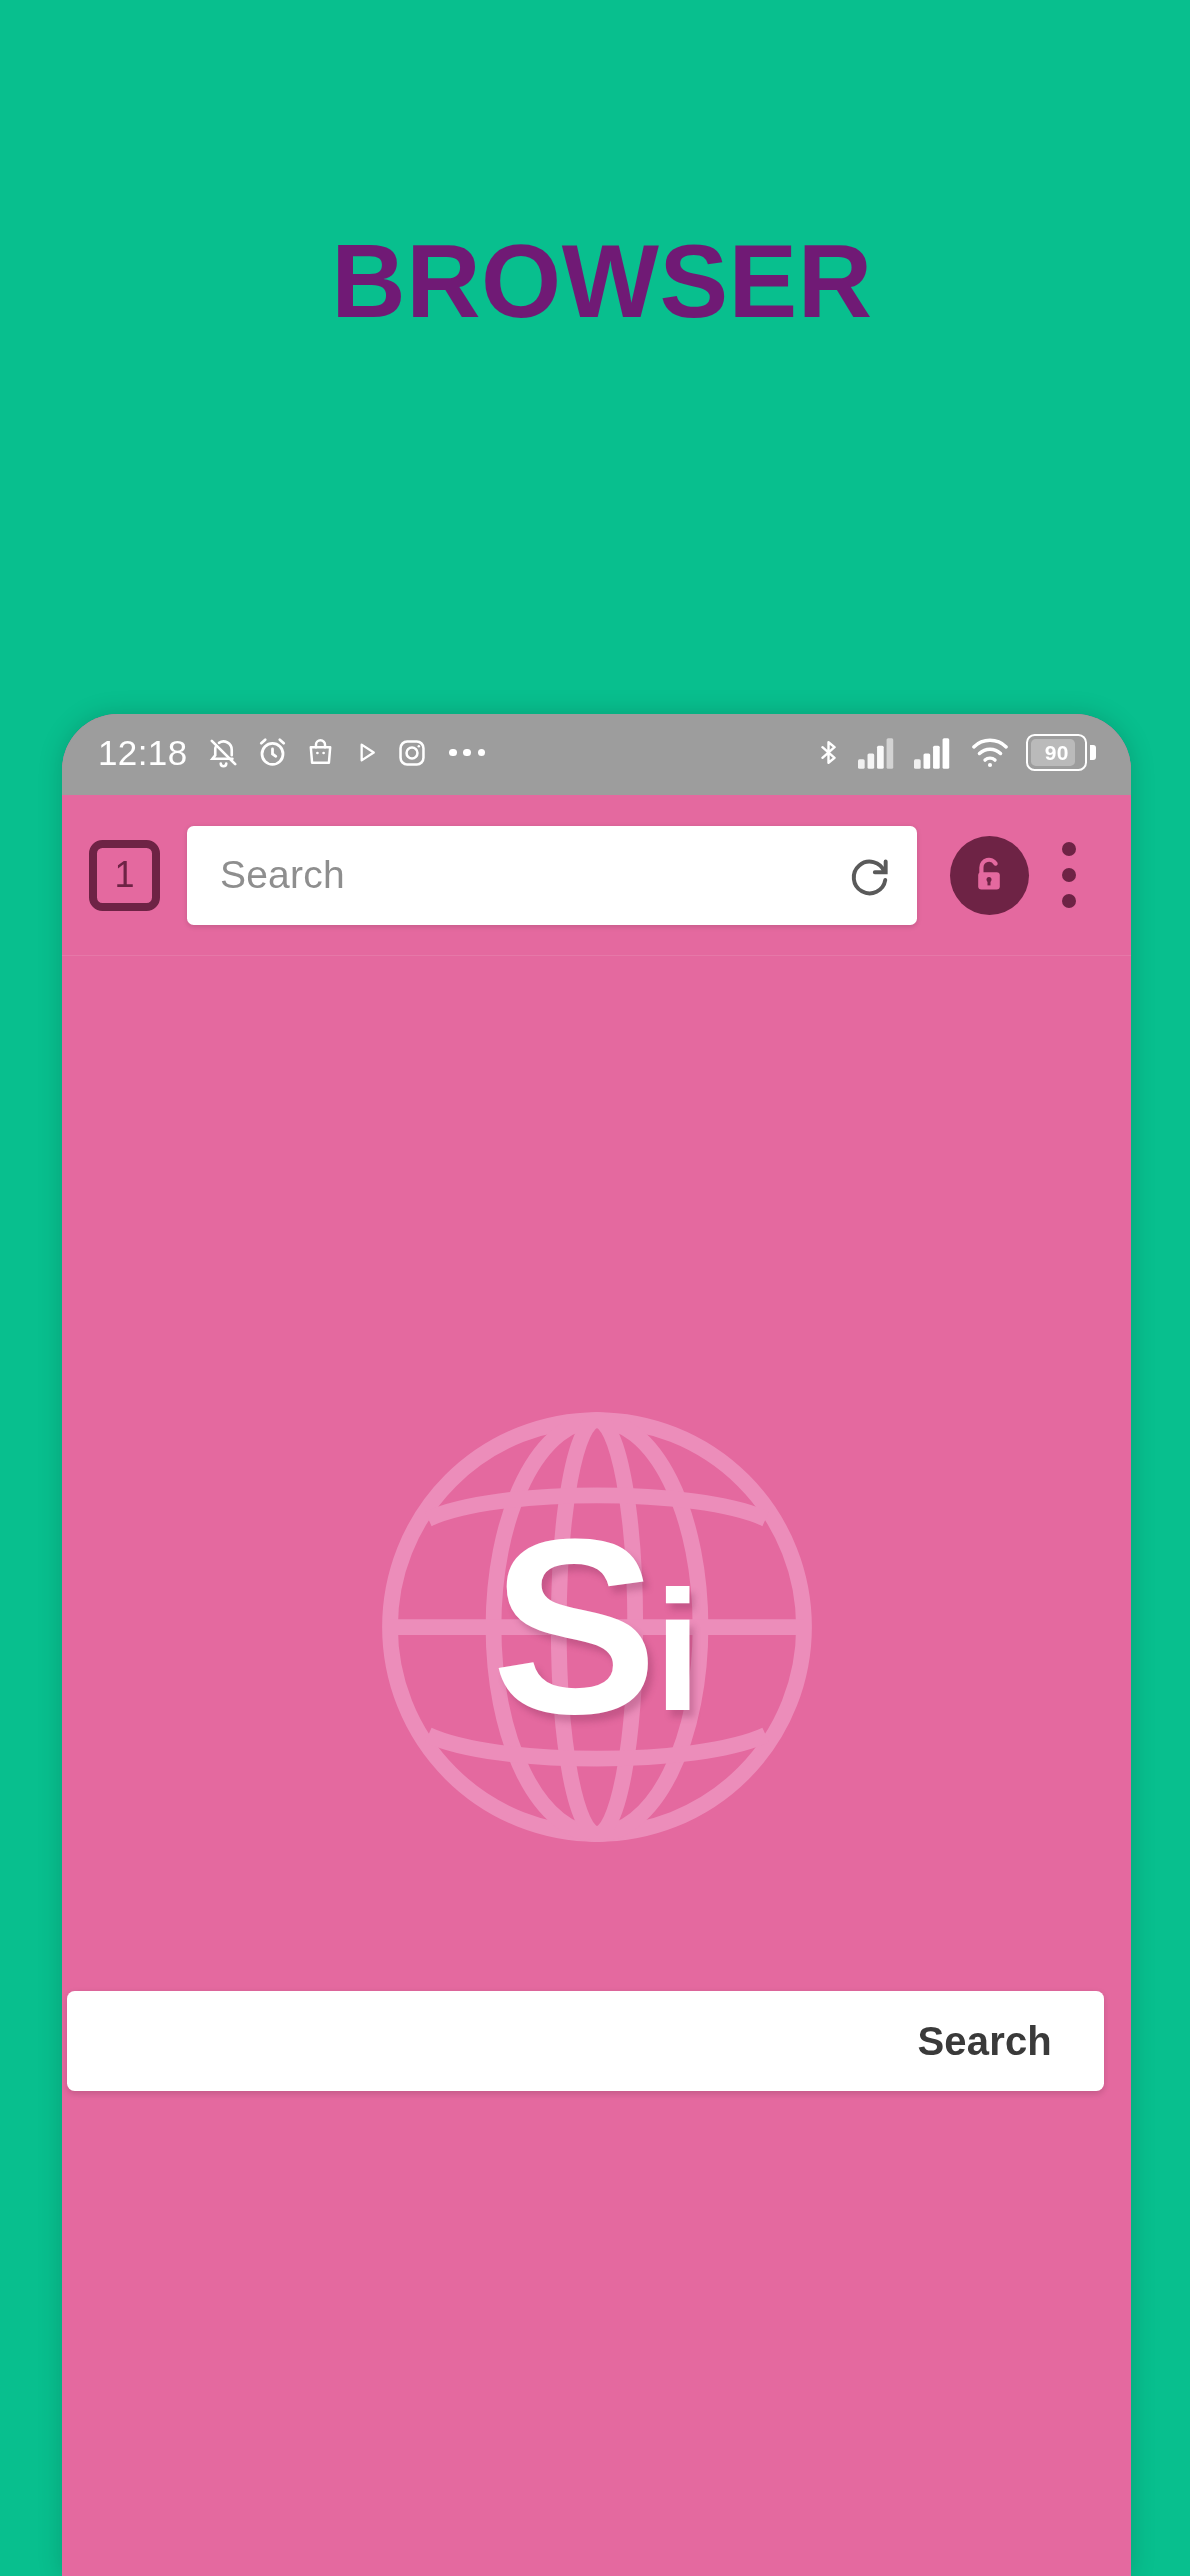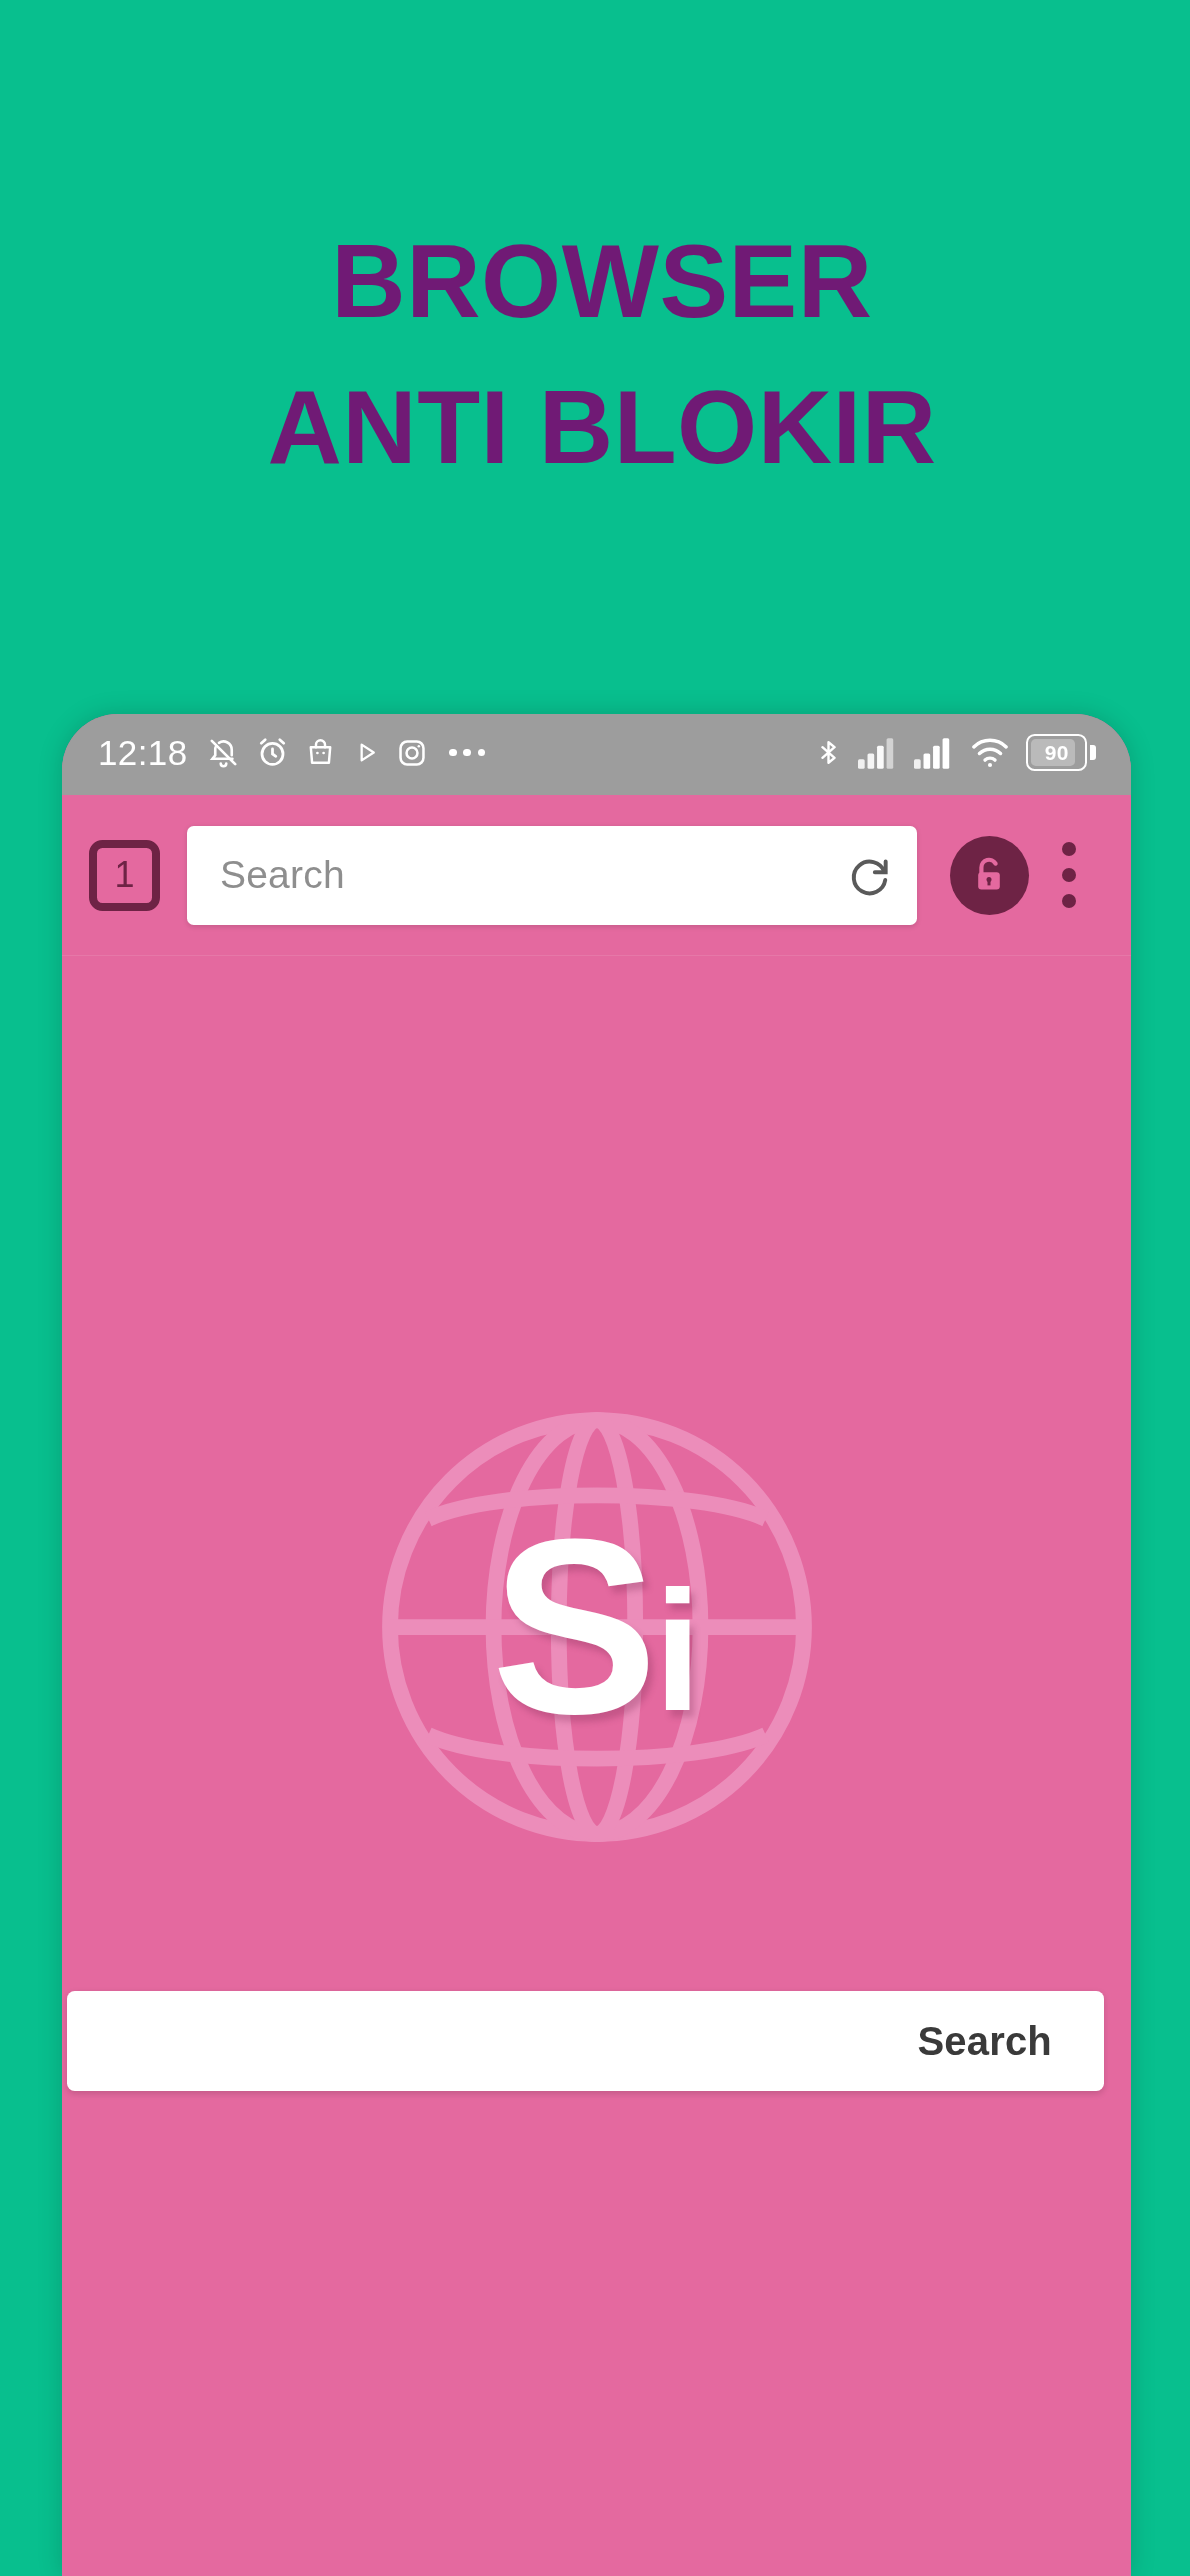--- a/index.html
+++ b/index.html
@@ -235,21 +235,20 @@
     font-size: 40px;
     font-weight: 700;
     letter-spacing: 0.2px;
   }
 </style>
 </head>
 <body>
 
 <div class="promo-headline">
   <span class="line">BROWSER</span>
-  <span class="line">ANTI BLOKIR</span>
 </div>
 
 <div class="phone-frame">
 
   <div class="status-bar">
     <div class="status-left">
       <span class="status-clock">12:18</span>
 
       <span class="sb-icon">
         <svg width="33" height="33" viewBox="0 0 24 24" fill="none" stroke="#fff" stroke-width="1.9" stroke-linecap="round">

